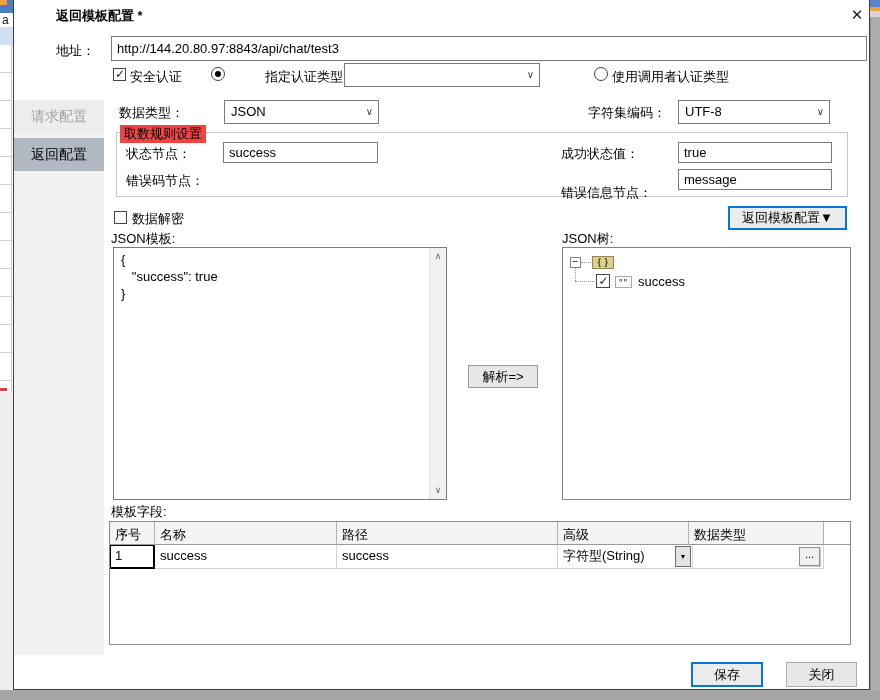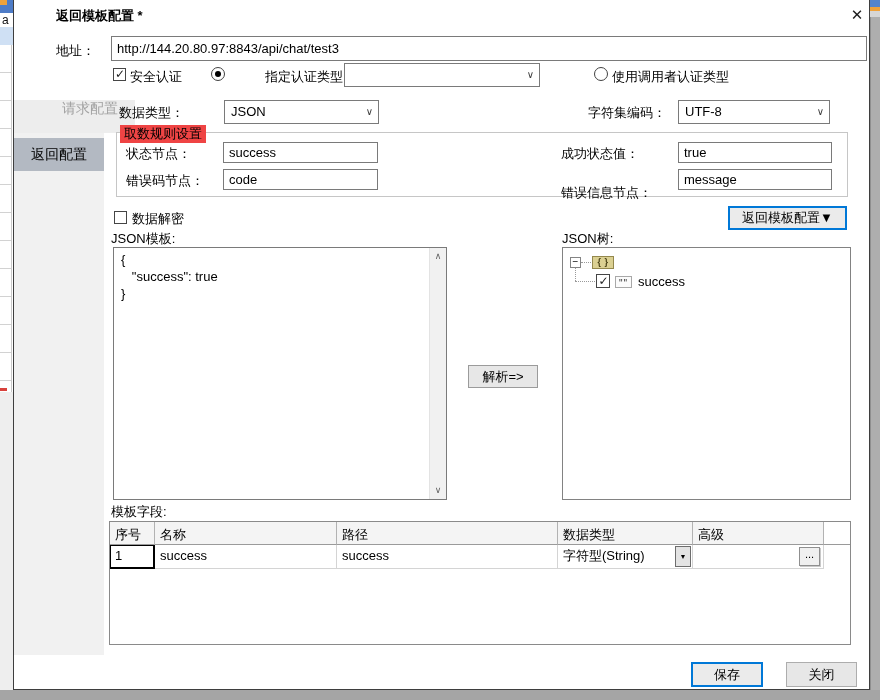--- a/index.html
+++ b/index.html
@@ -85,21 +85,21 @@
     </span>
   <span class="lbl" style="left:215px;top:68px;margin-left:36px;">指定认证类型</span>
   <div class="combo" style="left:330px;top:63px;width:196px;height:24px;">
     <span class="val"></span>
     <span class="chev">∨</span>
   </div>
   <span class="radio" style="left:580px;top:67px;"></span>
   <span class="lbl" style="left:598px;top:68px;">使用调用者认证类型</span>
 
   <div class="abs" style="left:0;top:100px;width:90px;height:555px;background:#f1f1f1;">
-    <div class="abs" style="left:0;top:0;width:90px;height:33px;background:#ededed;color:#a2a2a2;font-size:14px;display:flex;justify-content:center;padding-left:31px;">
+    <div class="abs" style="left:0;top:0;width:90px;height:33px;background:#ededed;color:#a2a2a2;font-size:14px;display:flex;align-items:center;justify-content:center;">
       <span>请求配置</span>
     </div>
     <div class="abs" style="left:0;top:38px;width:90px;height:33px;background:#b3b9c2;color:#000;font-size:14px;display:flex;align-items:center;justify-content:center;">
       <span>返回配置</span>
     </div>
   </div>
 
   <span class="lbl" style="left:105px;top:104px;">数据类型：</span>
   <div class="combo" style="left:210px;top:100px;width:155px;height:24px;">
     <span class="val">JSON</span>
@@ -111,21 +111,20 @@
     <span class="chev">∨</span>
   </div>
 
   <div class="abs" style="left:102px;top:132px;width:732px;height:65px;box-sizing:border-box;border:1px solid #c6c6c6;"></div>
   <span class="lbl" style="left:106px;top:125px;background:#ef4444;padding:0 4px;">取数规则设置</span>
   <span class="lbl" style="left:112px;top:145px;">状态节点：</span>
   <input class="tin" style="left: 209px; top: 142px; width: 155px; height: 21px;" value="success">
   <span class="lbl" style="left:547px;top:145px;">成功状态值：</span>
   <input class="tin" style="left: 664px; top: 142px; width: 154px; height: 21px;" value="true">
   <span class="lbl" style="left:112px;top:172px;">错误码节点：</span>
-  <input class="tin" style="left: 209px; top: 169px; width: 155px; height: 21px;" value="code">
   <span class="lbl" style="left:547px;top:184px;">错误信息节点：</span>
   <input class="tin" style="left: 664px; top: 169px; width: 154px; height: 21px;" value="message">
 
   <span class="cb" style="left:100px;top:211px;"></span>
   <span class="lbl" style="left:118px;top:210px;">数据解密</span>
   <div class="btn primary" style="left:714px;top:206px;width:119px;height:24px;">
     <span>返回模板配置▼</span>
   </div>
 
   <span class="lbl" style="left:97px;top:230px;">JSON模板:</span>
@@ -162,22 +161,22 @@
     </div>
     <span class="lbl" style="left:75px;top:26px;">success</span>
   </div>
 
   <span class="lbl" style="left:97px;top:503px;">模板字段:</span>
   <div class="abs" style="left:95px;top:521px;width:742px;height:124px;box-sizing:border-box;border:1px solid #8a8a8a;background:#fff;">
     <div class="trow">
       <div class="th" style="width:45px;">序号</div>
       <div class="th" style="width:182px;">名称</div>
       <div class="th" style="width:221px;">路径</div>
+      <div class="th" style="width:131px;">高级</div>
       <div class="th" style="width:135px;">数据类型</div>
-      <div class="th" style="width:131px;">高级</div>
       <div class="th" style="flex:1;border-right:none;background:#fff;border-bottom:1px solid #9a9a9a;"></div>
     </div>
     <div class="trow">
       <div class="td" style="width:45px;box-shadow:inset 0 0 0 1px #000;border-right:1px solid #000;border-bottom:1px solid #000;">1</div>
       <div class="td" style="width:182px;">success</div>
       <div class="td" style="width:221px;">success</div>
       <div class="td" style="width:135px;">
         <span>字符型(String)</span>
         <span class="abs" style="right:1px;top:1px;width:16px;height:21px;box-sizing:border-box;background:#e3e3e3;border:1px solid #6d6d6d;display:flex;align-items:center;justify-content:center;">
           <span style="font-size:7px;">▼</span>

